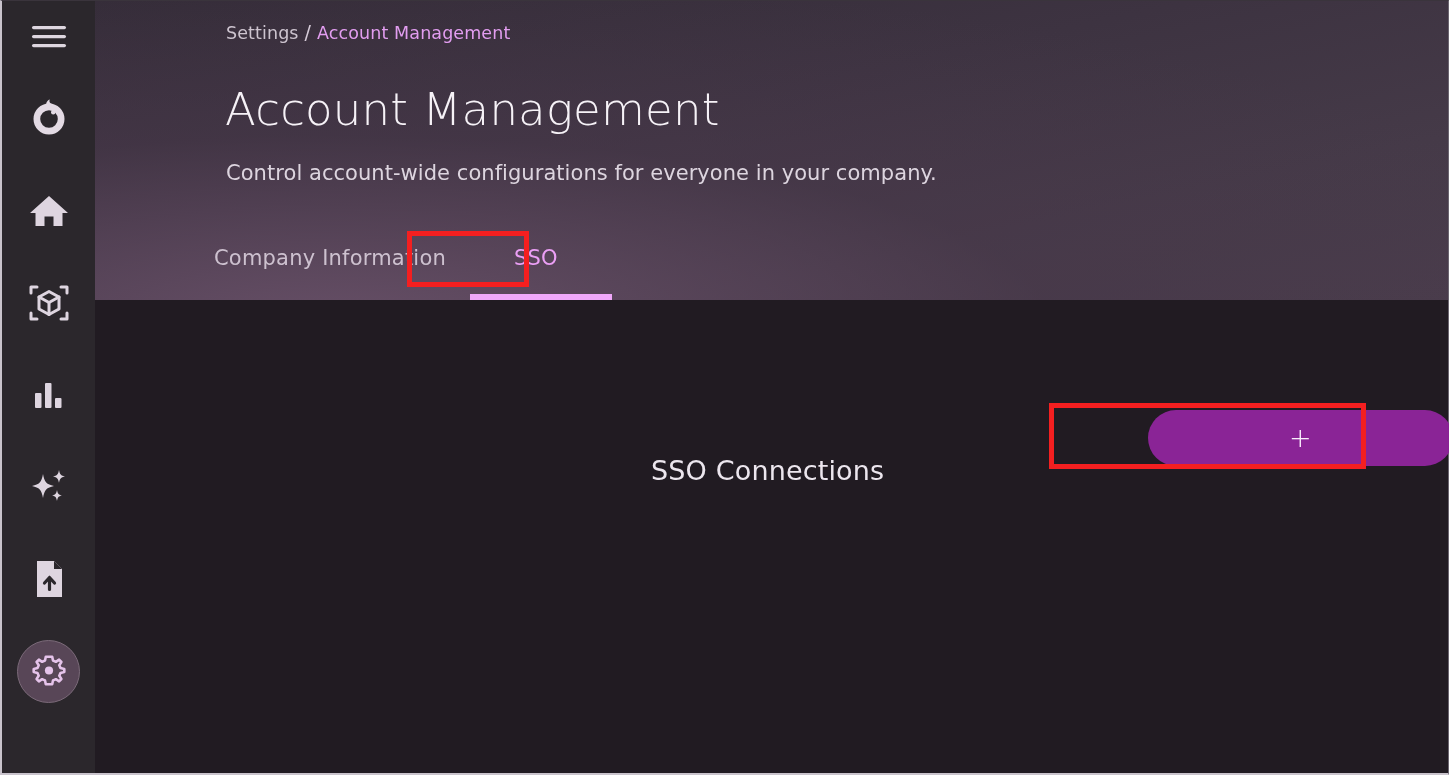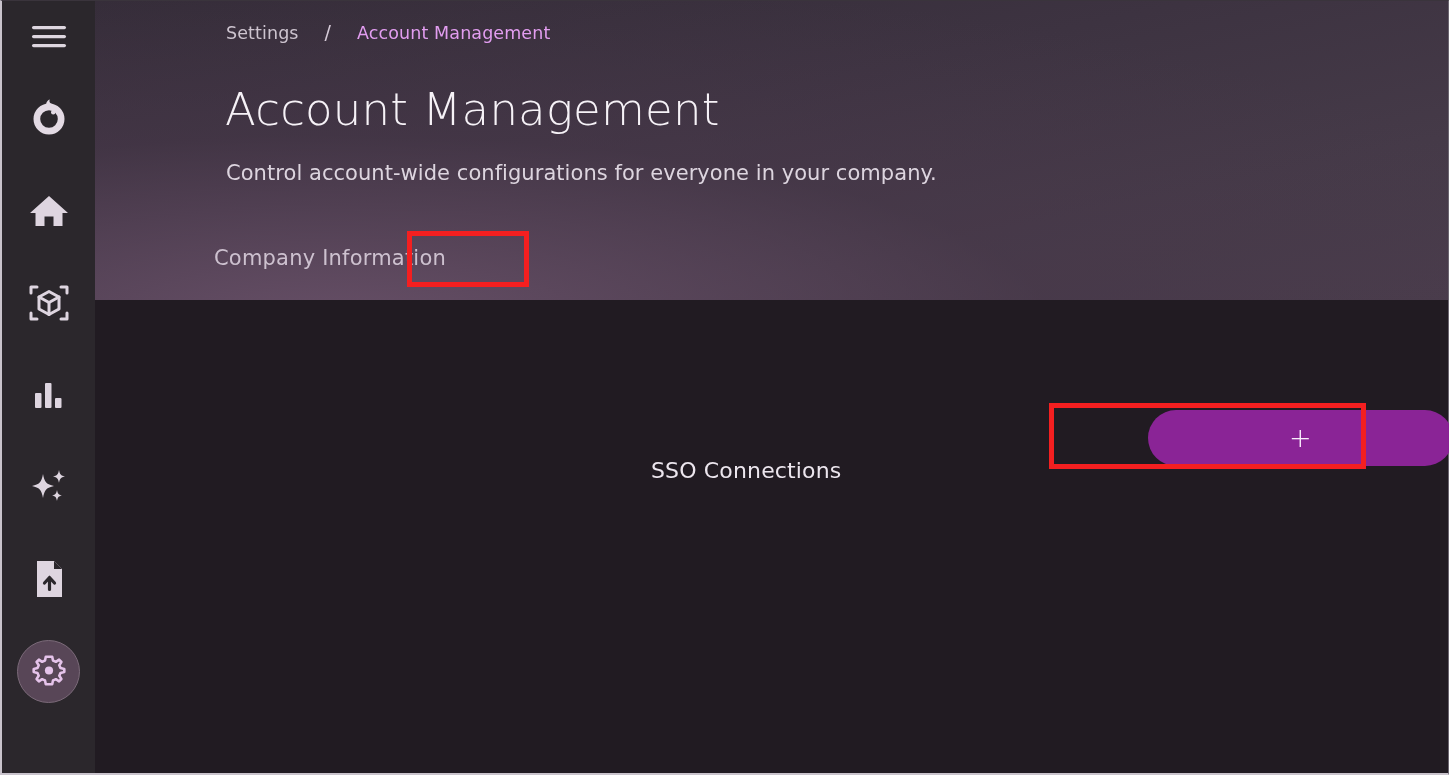--- a/index.html
+++ b/index.html
@@ -73,21 +73,21 @@
       linear-gradient(168deg, #342c38 0%, #3d3341 40%, #453a48 72%, #4a3d4c 100%);
     padding: 0 0 0 34px;
     overflow: hidden;
   }
 
   #breadcrumb {
     position: absolute;
     left: 131px; top: 20px;
     display: flex;
     align-items: baseline;
-    gap: 26px;
+    gap: 6px;
     font-size: 17.5px;
     letter-spacing: 0.1px;
   }
   .crumb-root { color: #cdc4cf; }
   .crumb-sep { color: #d6cbd8; font-size: 19px; }
   .crumb-current { color: #e29df0; }
 
   #page-title {
     position: absolute;
     left: 130px; top: 86px;
@@ -163,21 +163,21 @@
     position: absolute;
     left: 0; right: 0;
     top: 104px;
     height: 96px;
     display: flex;
     align-items: center;
   }
   #sso-heading {
     position: absolute;
     left: 556px;
-    font-size: 22px;
+    font-size: 27px;
     font-weight: 400;
     color: #ece6ee;
     letter-spacing: 0.15px;
     margin-top: 36px;
   }
   #add-connection-button {
     position: absolute;
     left: 1053px;
     top: 6px;
     width: 305px;
@@ -320,20 +320,21 @@
         <span class="crumb-root">Settings</span>
         <span class="crumb-sep">/</span>
         <span class="crumb-current">Account Management</span>
       </div>
 
       <h1 id="page-title">Account Management</h1>
       <p id="page-subtitle">Control account-wide configurations for everyone in your company.</p>
 
       <div id="tabs">
         <button class="tab tab-inactive">Company Information</button>
+        <button class="tab tab-active">SSO</button>
       </div>
 
     </header>
 
     <section id="content">
       <div id="sso-panel">
         <h2 id="sso-heading">SSO Connections</h2>
 
         <button id="add-connection-button">
           <span class="plus-glyph">+</span>

